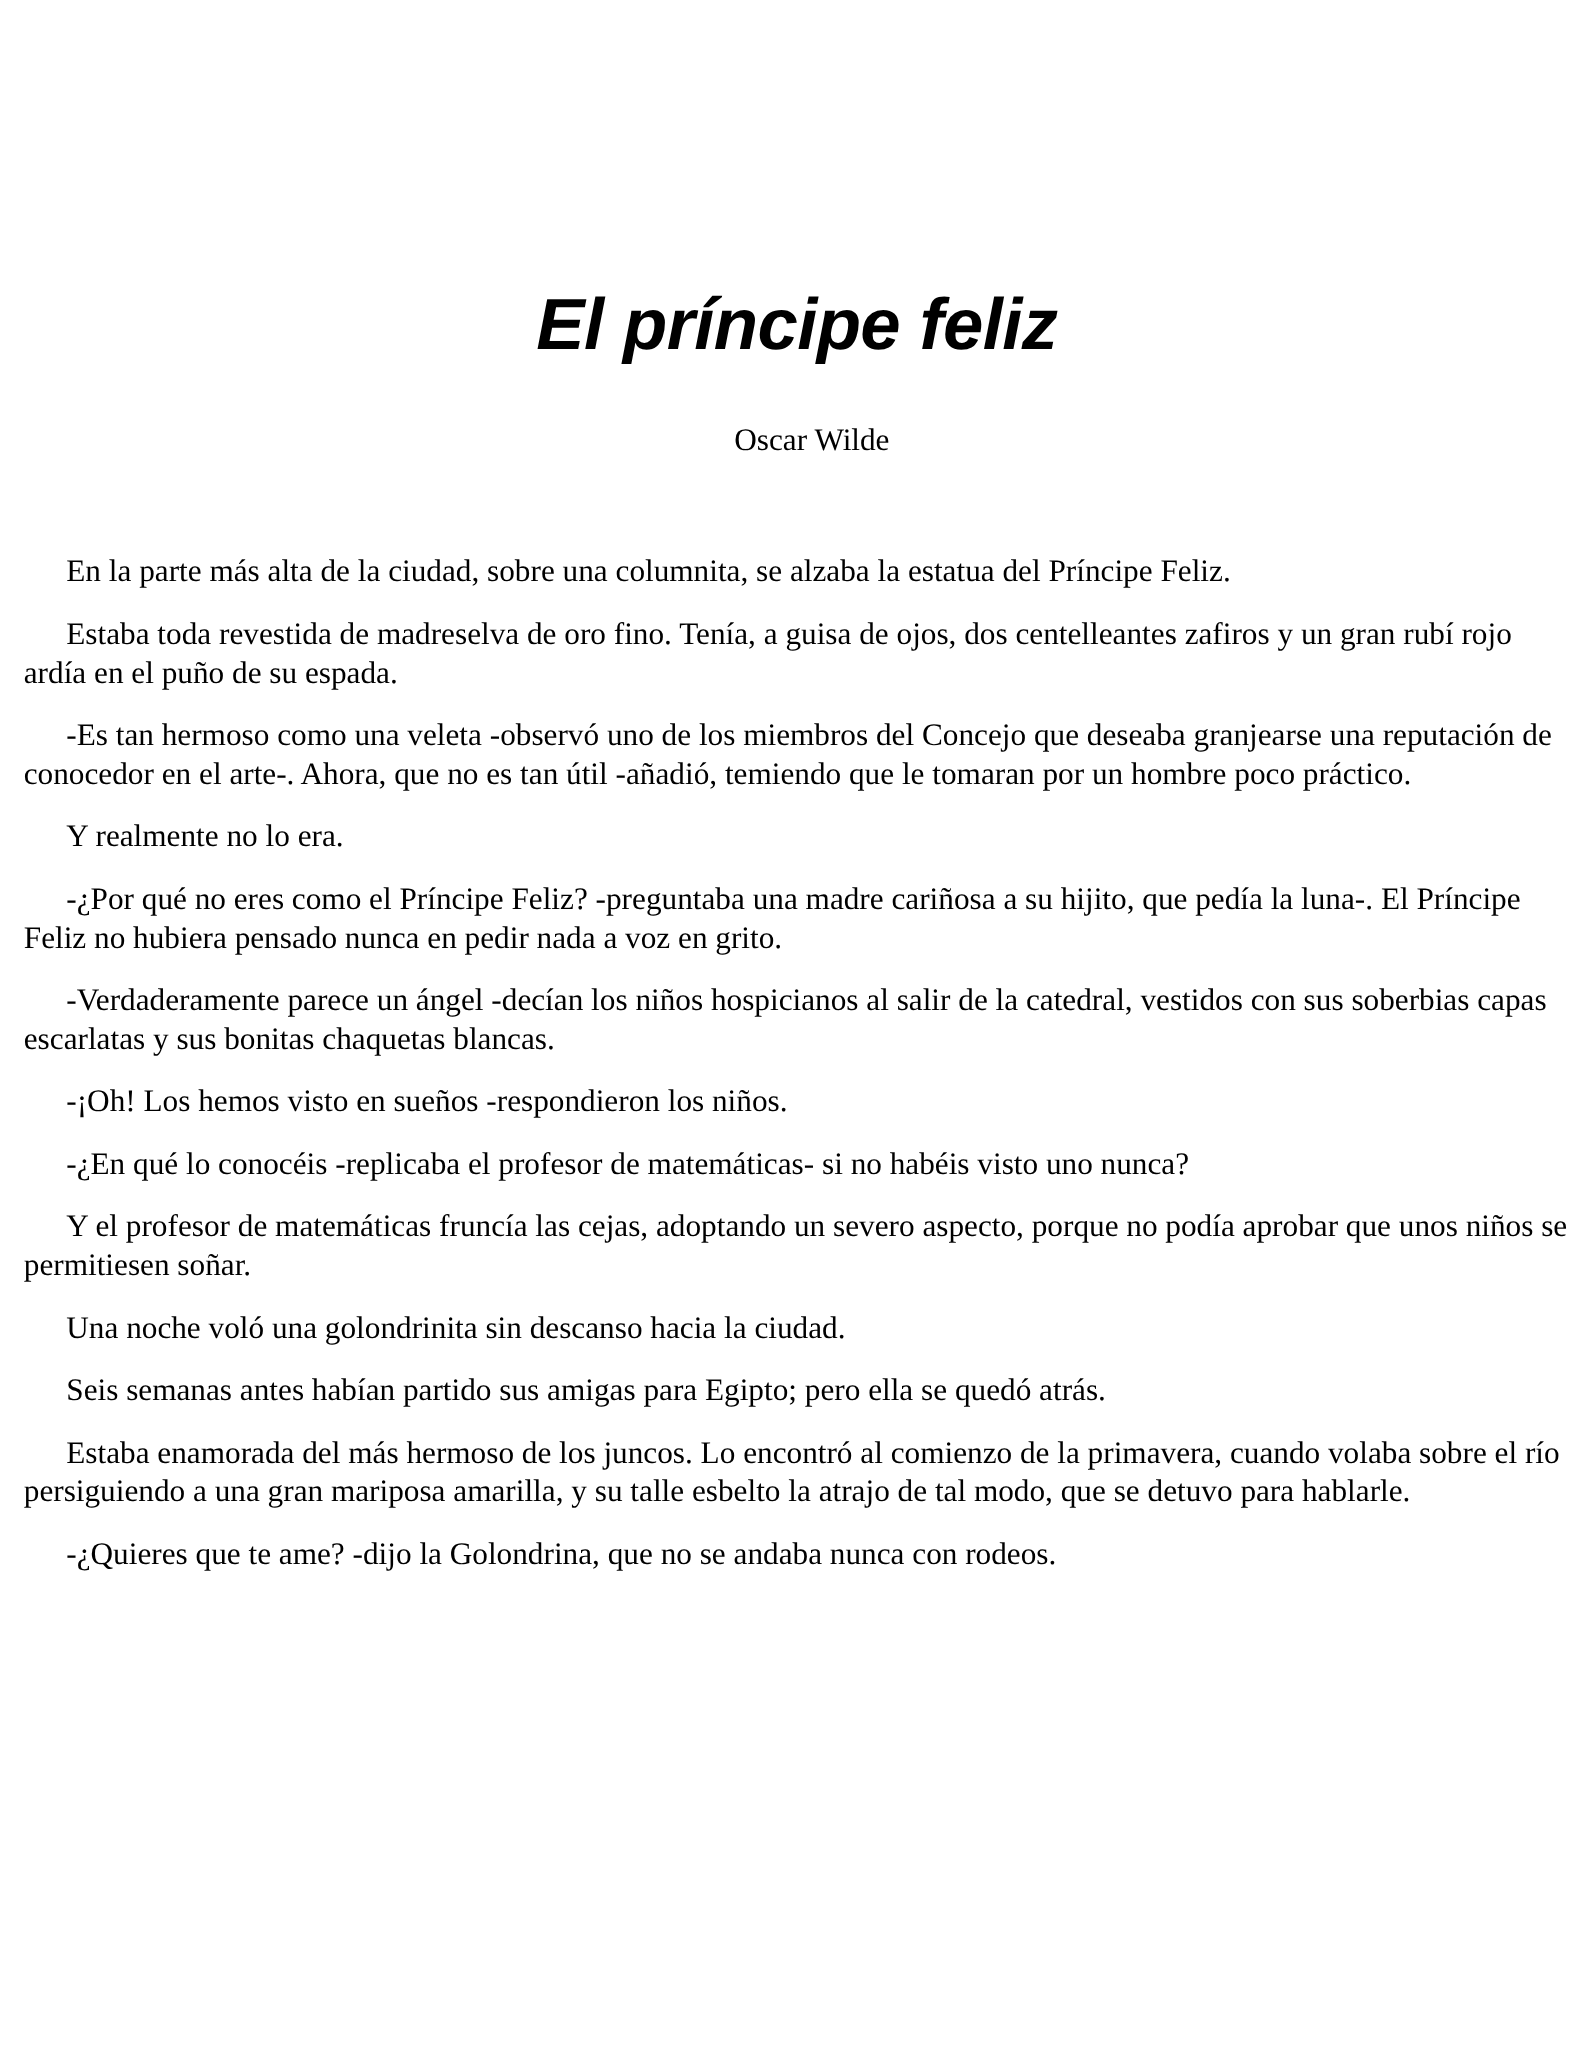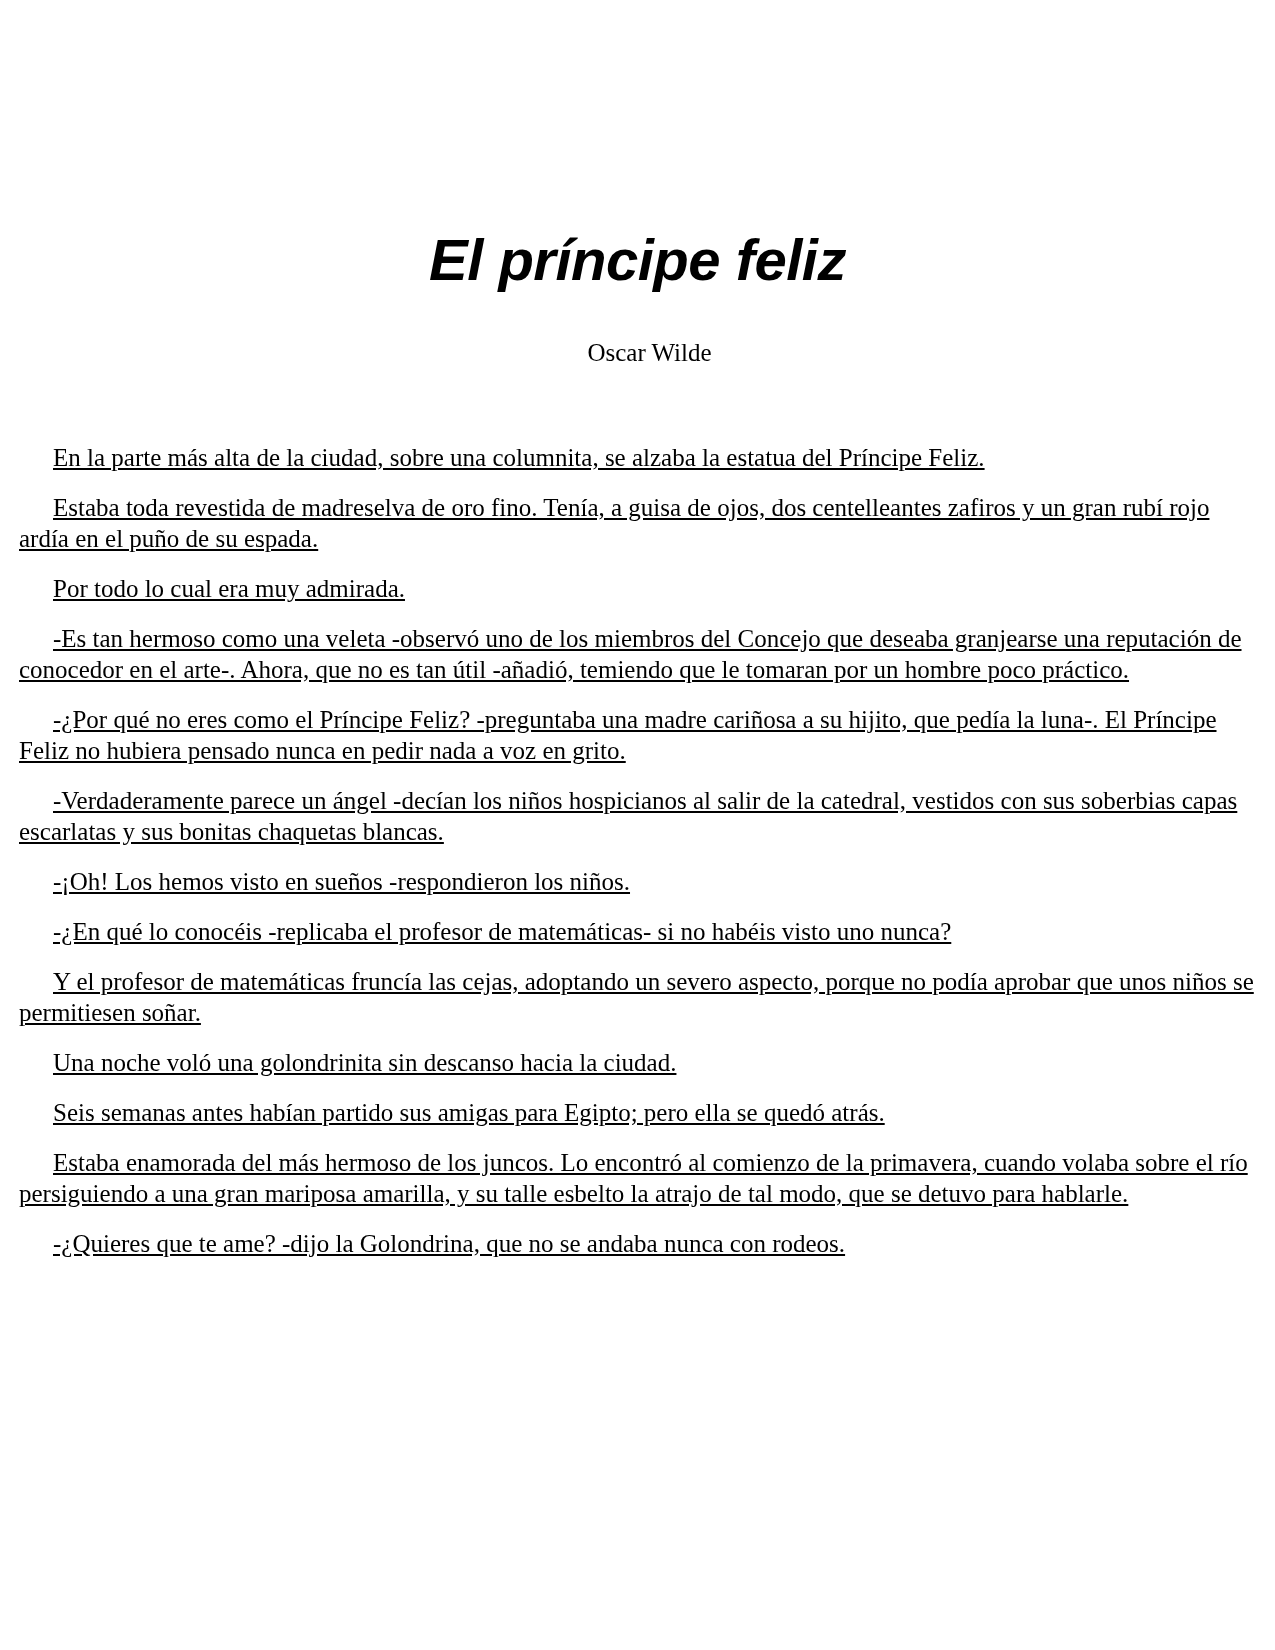--- a/index.html
+++ b/index.html
@@ -51,35 +51,34 @@
       left: 19px;
       top: 442px;
       width: 1240px;
       font-family: "Liberation Serif", serif;
       font-size: 25px;
       line-height: 31px;
     }
     .body-text p {
       margin: 0 3px 19px 0;
       text-indent: 34px;
-      text-decoration: underline;
     }
   </style>
 </head>
 <body>
 
 <div class="page">
   <h1 class="title">El príncipe feliz</h1>
   <div class="author">Oscar Wilde</div>
 
   <div class="body-text">
     <p>En la parte más alta de la ciudad, sobre una columnita, se alzaba la estatua del Príncipe Feliz.</p>
     <p>Estaba toda revestida de madreselva de oro fino. Tenía, a guisa de ojos, dos centelleantes zafiros y un gran rubí rojo ardía en el puño de su espada.</p>
-    <p>Por todo lo cual era muy admirada.</p>
     <p>-Es tan hermoso como una veleta -observó uno de los miembros del Concejo que deseaba granjearse una reputación de conocedor en el arte-. Ahora, que no es tan útil -añadió, temiendo que le tomaran por un hombre poco práctico.</p>
+    <p>Y realmente no lo era.</p>
     <p>-¿Por qué no eres como el Príncipe Feliz? -preguntaba una madre cariñosa a su hijito, que pedía la luna-. El Príncipe Feliz no hubiera pensado nunca en pedir nada a voz en grito.</p>
     <p>-Verdaderamente parece un ángel -decían los niños hospicianos al salir de la catedral, vestidos con sus soberbias capas escarlatas y sus bonitas chaquetas blancas.</p>
     <p>-¡Oh! Los hemos visto en sueños -respondieron los niños.</p>
     <p>-¿En qué lo conocéis -replicaba el profesor de matemáticas- si no habéis visto uno nunca?</p>
     <p>Y el profesor de matemáticas fruncía las cejas, adoptando un severo aspecto, porque no podía aprobar que unos niños se permitiesen soñar.</p>
     <p>Una noche voló una golondrinita sin descanso hacia la ciudad.</p>
     <p>Seis semanas antes habían partido sus amigas para Egipto; pero ella se quedó atrás.</p>
     <p>Estaba enamorada del más hermoso de los juncos. Lo encontró al comienzo de la primavera, cuando volaba sobre el río persiguiendo a una gran mariposa amarilla, y su talle esbelto la atrajo de tal modo, que se detuvo para hablarle.</p>
     <p>-¿Quieres que te ame? -dijo la Golondrina, que no se andaba nunca con rodeos.</p>
   </div>

